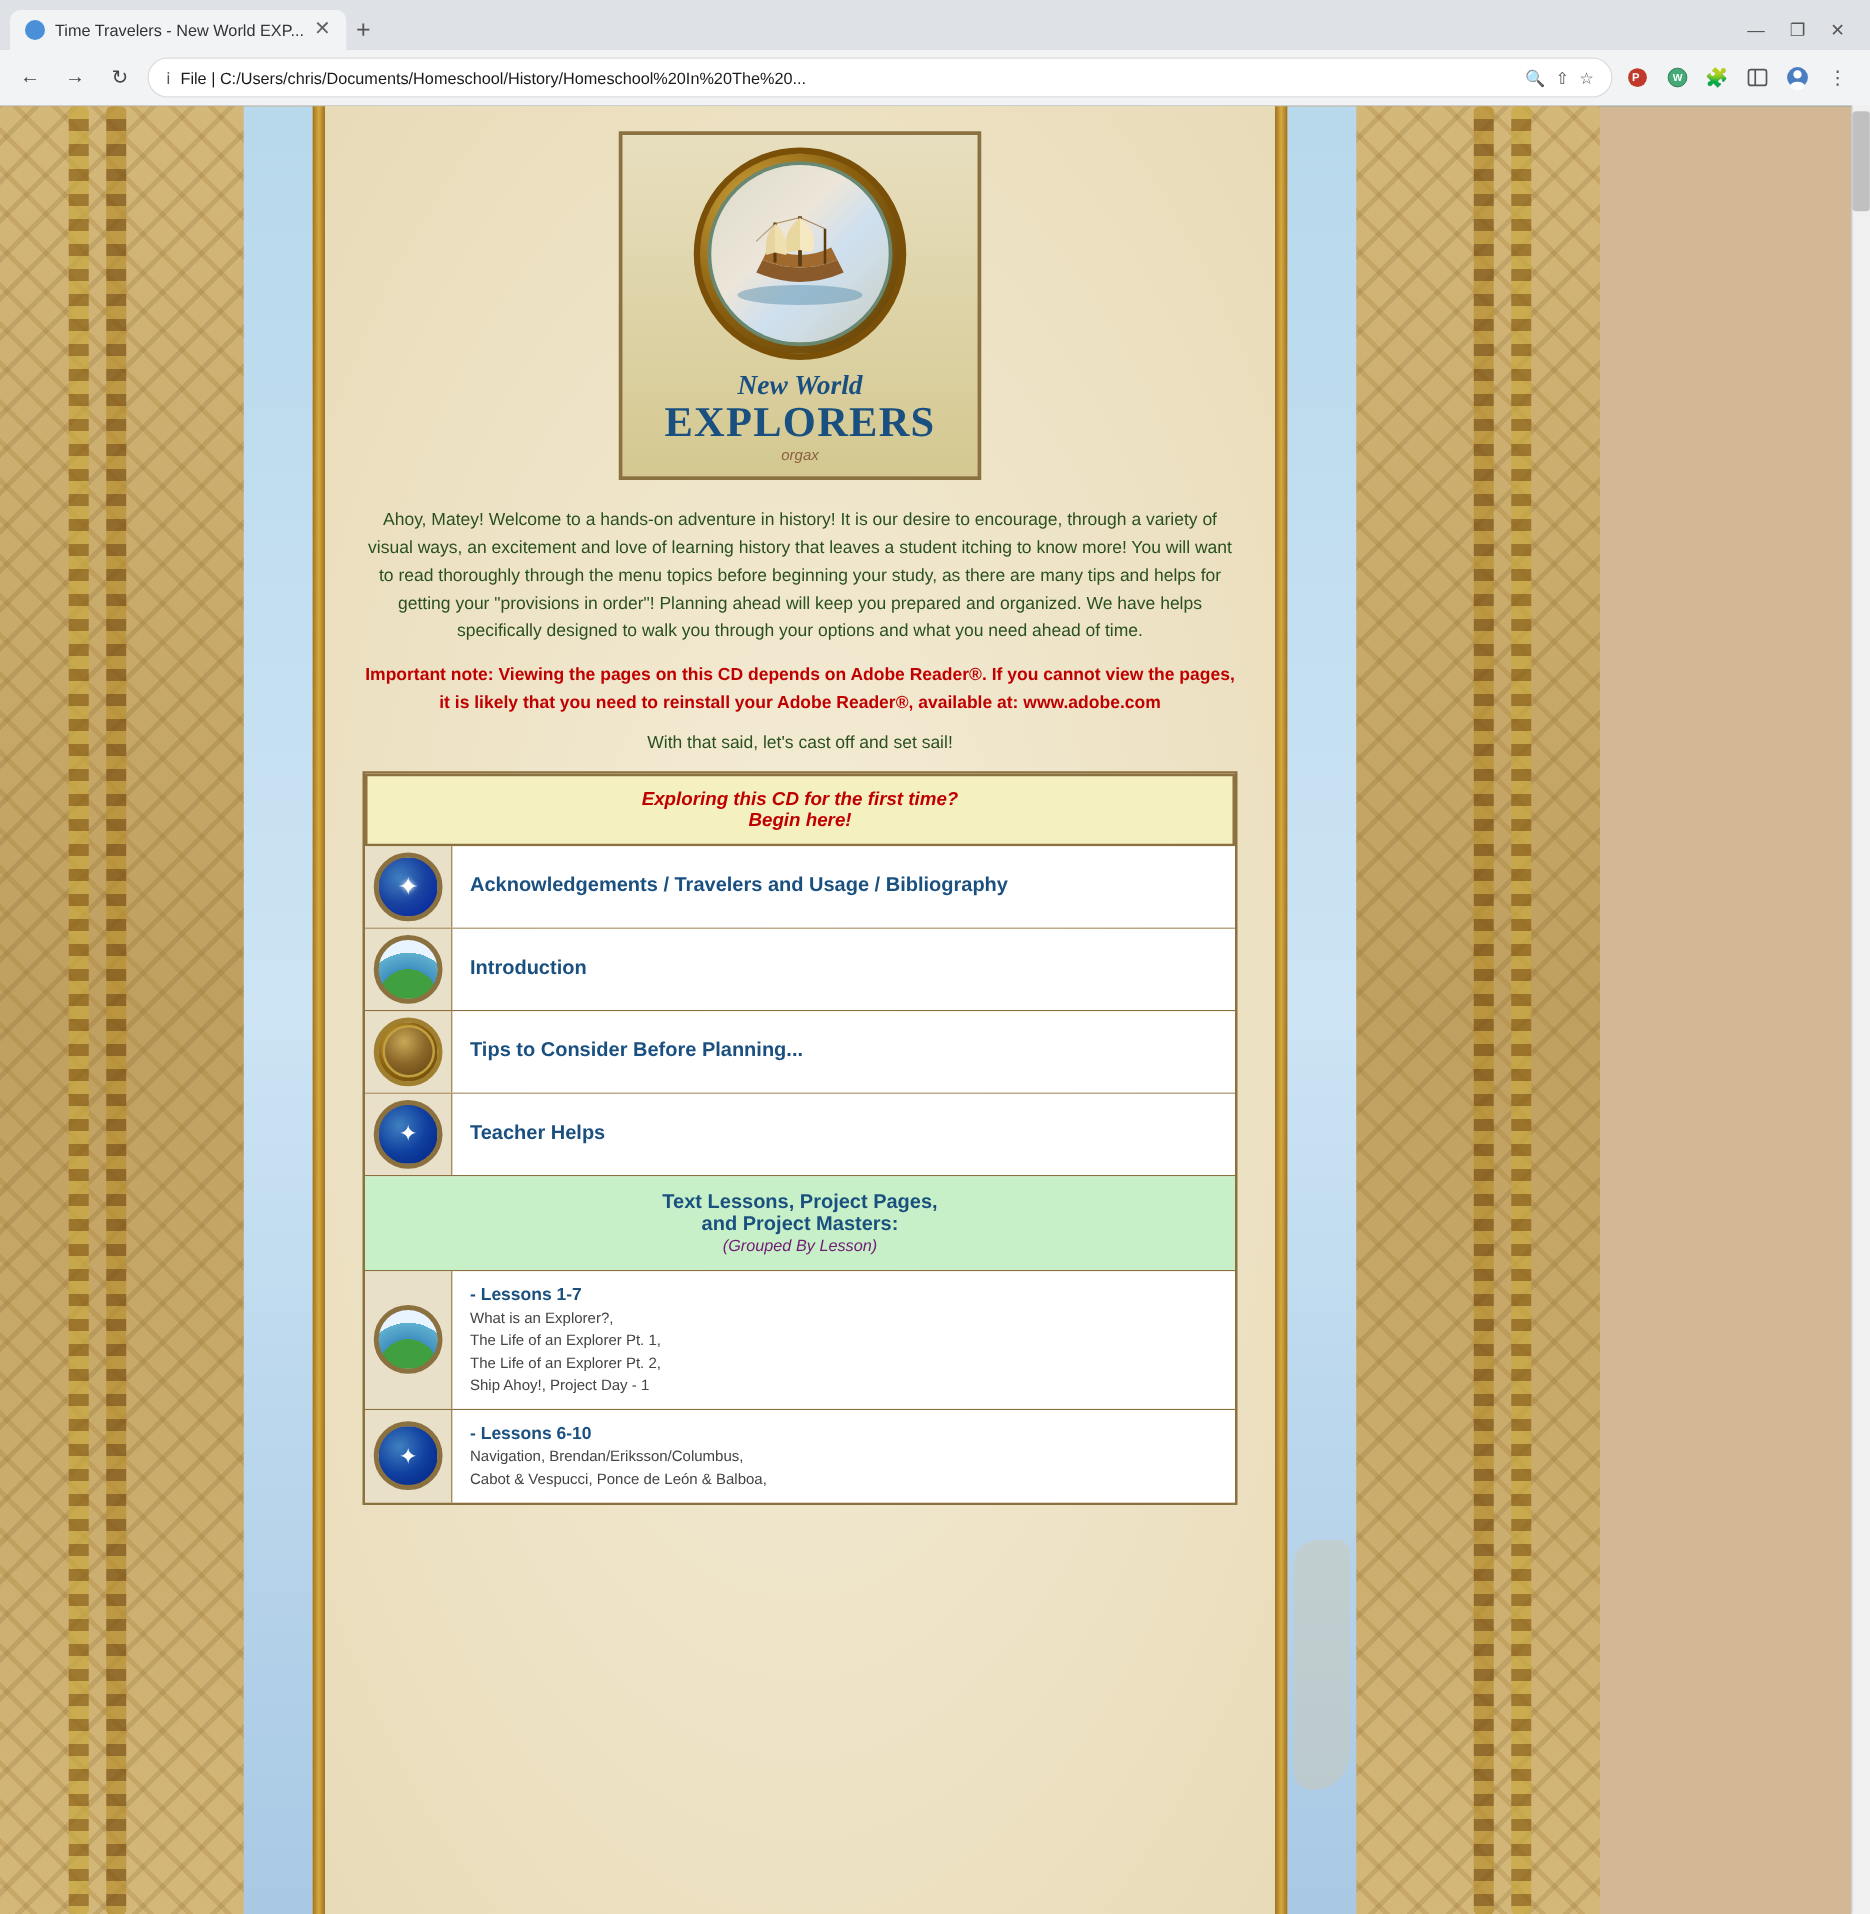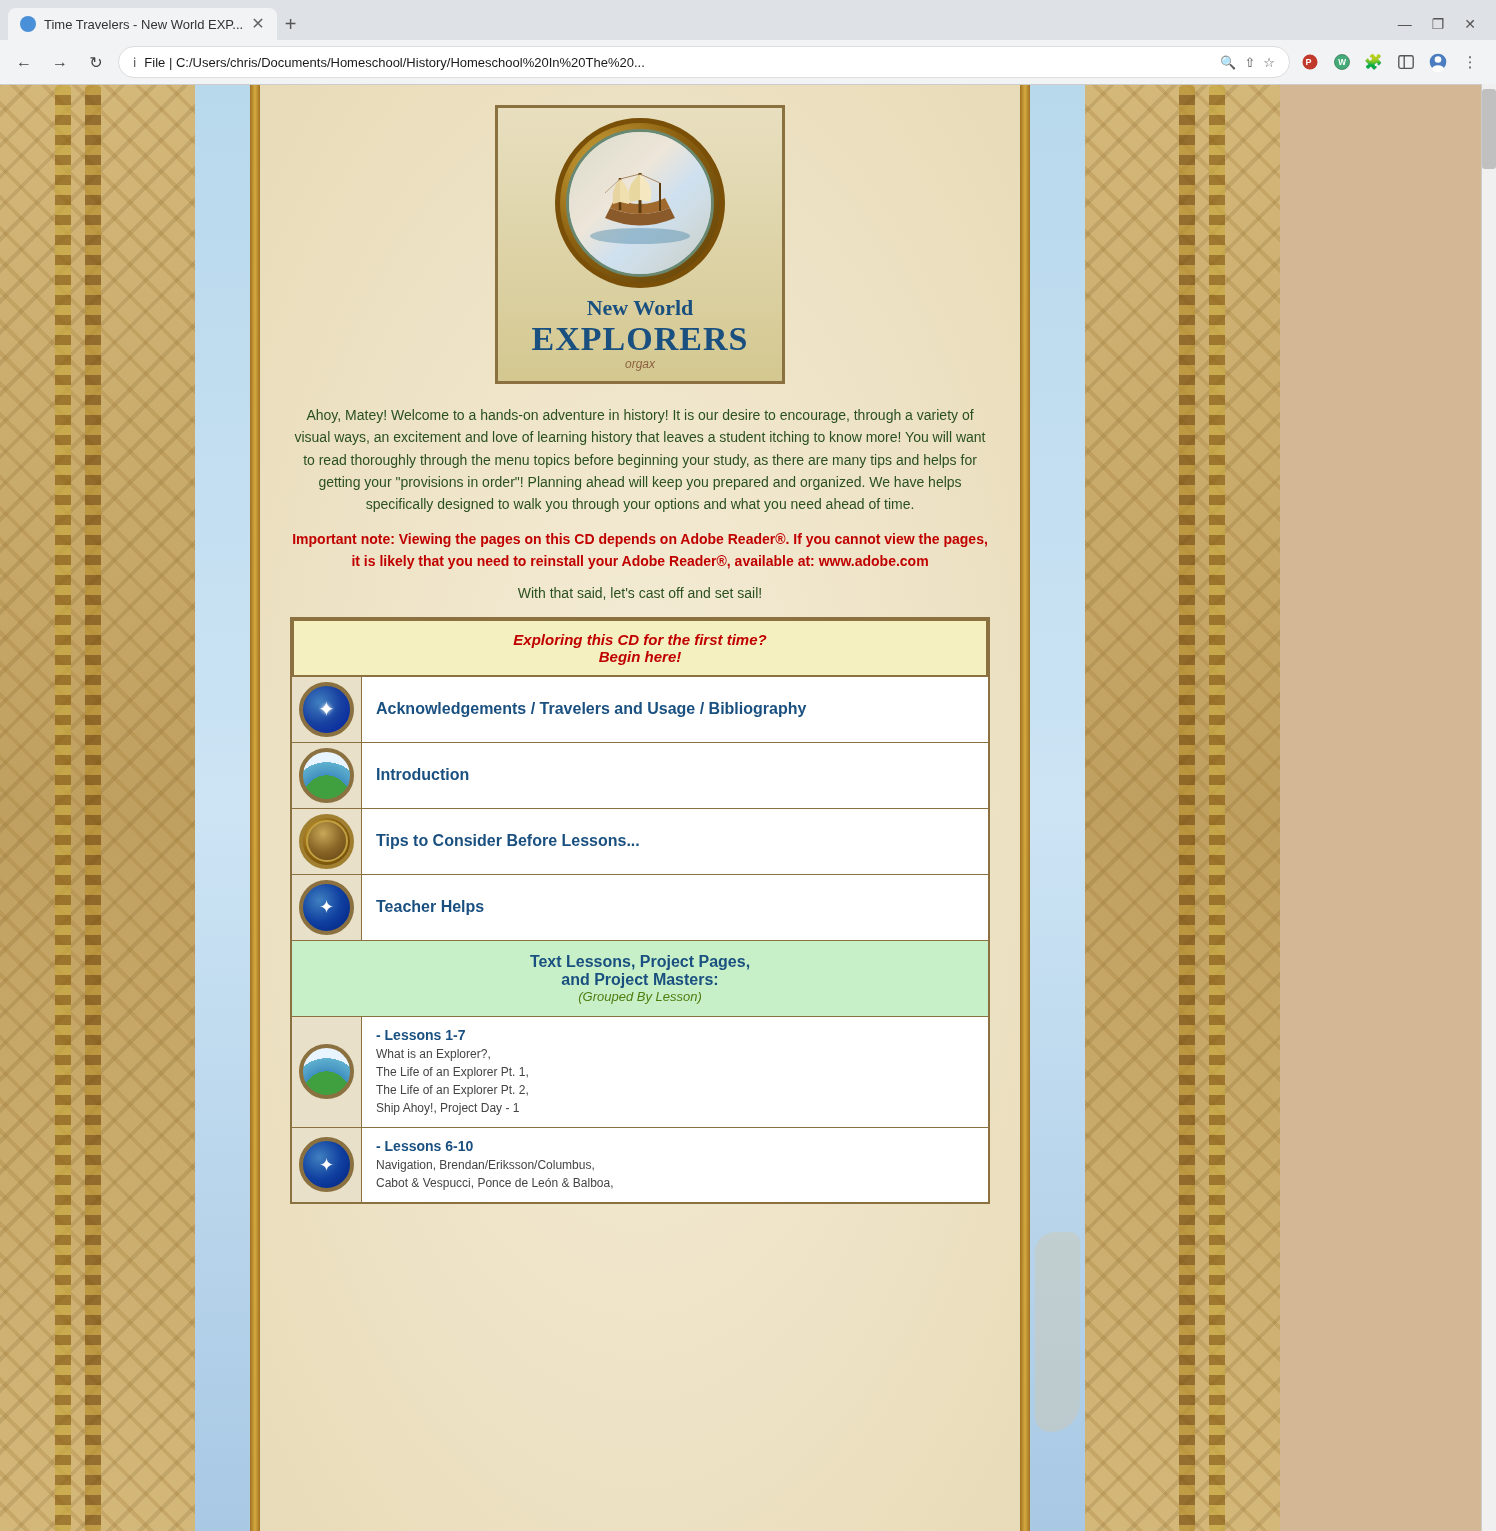--- a/index.html
+++ b/index.html
@@ -177,20 +177,21 @@
     .title-explorers {
       text-align: center;
       line-height: 1.1;
     }
 
     .title-new-world {
       font-size: 22px;
       font-weight: bold;
       color: #1a5080;
       font-family: 'Times New Roman', serif;
+      font-style: italic;
     }
 
     .title-explorers-text {
       font-size: 34px;
       font-weight: bold;
       color: #1a5080;
       font-family: 'Times New Roman', serif;
       letter-spacing: 1px;
     }
 
@@ -285,21 +286,21 @@
     }
 
     .section-header-text {
       font-size: 16px;
       color: #1a5080;
       font-weight: bold;
     }
 
     .section-sub-text {
       font-size: 13px;
-      color: #4d7c0f;
+      color: #701a75;
       font-style: italic;
     }
 
     
     .porthole {
       width: 55px;
       height: 55px;
       border-radius: 50%;
       border: 4px solid #8b7040;
       background: radial-gradient(circle at 35% 35%, #e8f4ff, #a0c4e0);
@@ -526,21 +527,21 @@
           </div>
         </div>
 
         <div class="nav-row-item">
           <div class="nav-icon-cell">
             <div style="width:55px;height:55px;border-radius:50%;border:4px solid #a08030;background:radial-gradient(circle at 35% 35%, #d4aa40, #8b6010, #6a4808);display:flex;align-items:center;justify-content:center;">
               <div style="width:42px;height:42px;border-radius:50%;background:radial-gradient(circle at 40% 30%, #c8a858, #8b6828, #604010);border:2px solid #c0a040;"></div>
             </div>
           </div>
           <div class="nav-text-cell">
-            <span class="nav-link">Tips to Consider Before Lessons...</span>
+            <span class="nav-link">Tips to Consider Before Planning...</span>
           </div>
         </div>
 
         <div class="nav-row-item">
           <div class="nav-icon-cell">
             <div class="porthole porthole-blue" style="width:55px;height:55px;border-radius:50%;border:4px solid #8b7040;background:radial-gradient(circle at 35% 35%, #4080c0, #1040a0, #002080);display:flex;align-items:center;justify-content:center;">
               <span style="color:white;font-size:18px;">✦</span>
             </div>
           </div>
           <div class="nav-text-cell">

